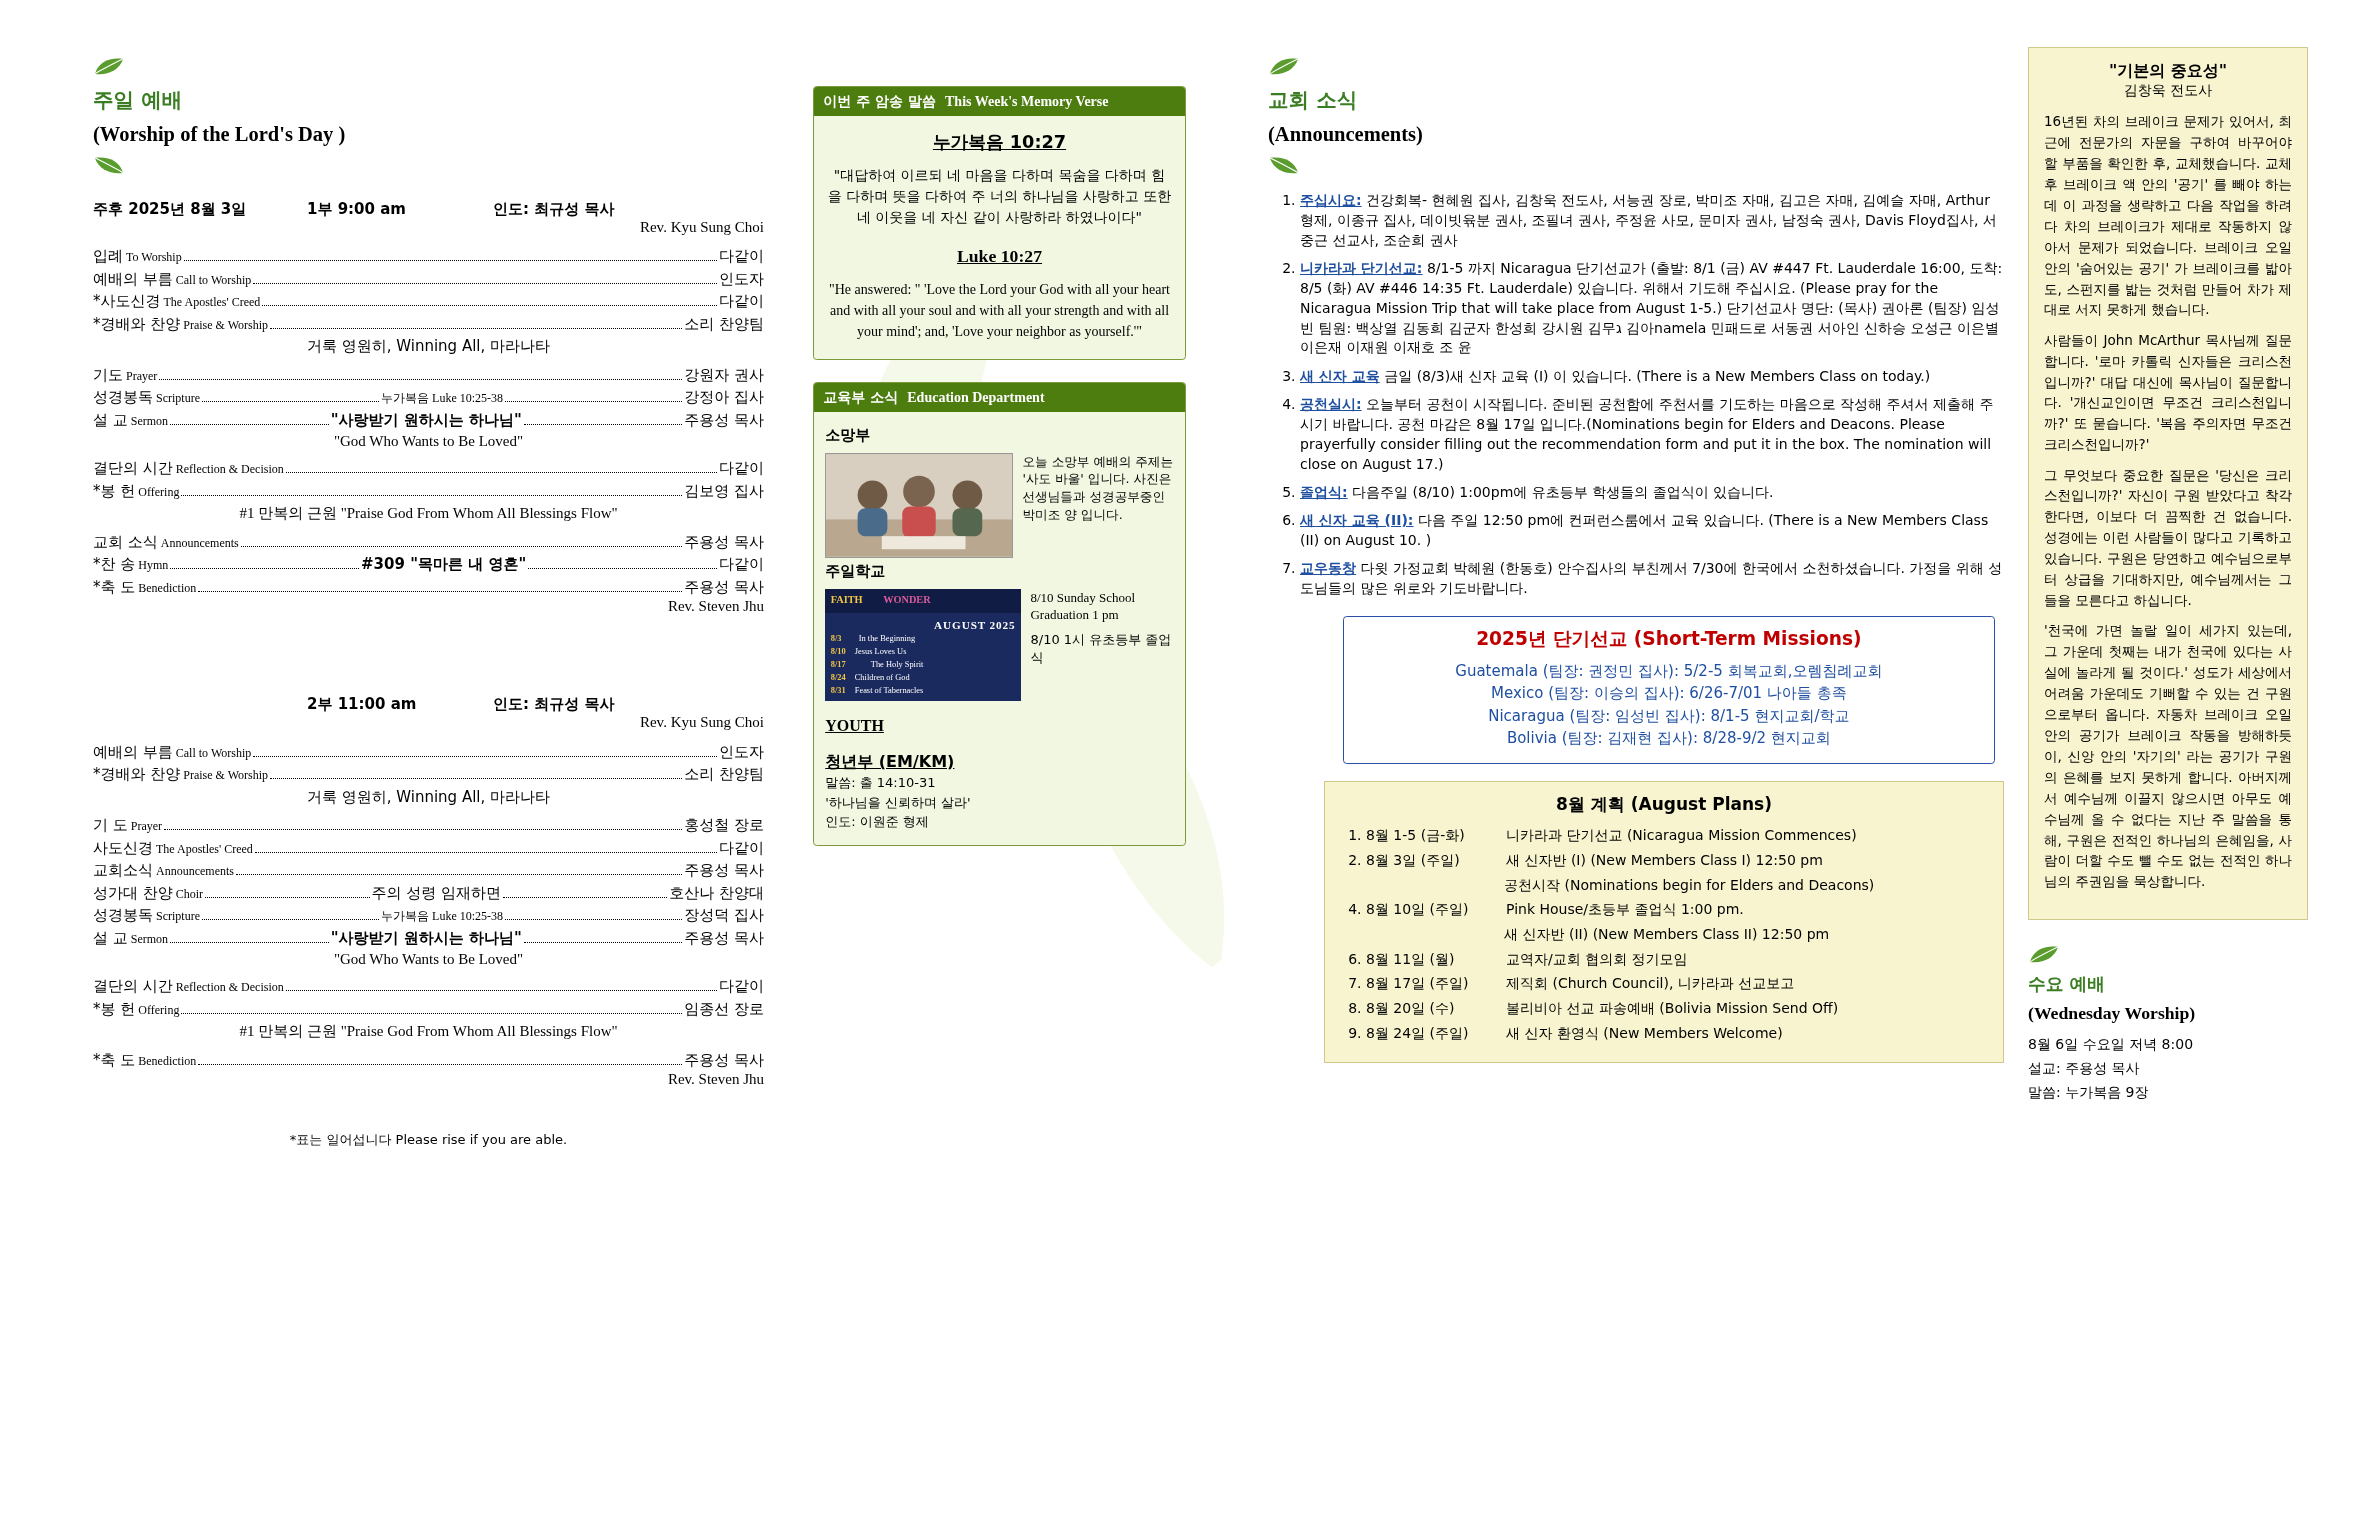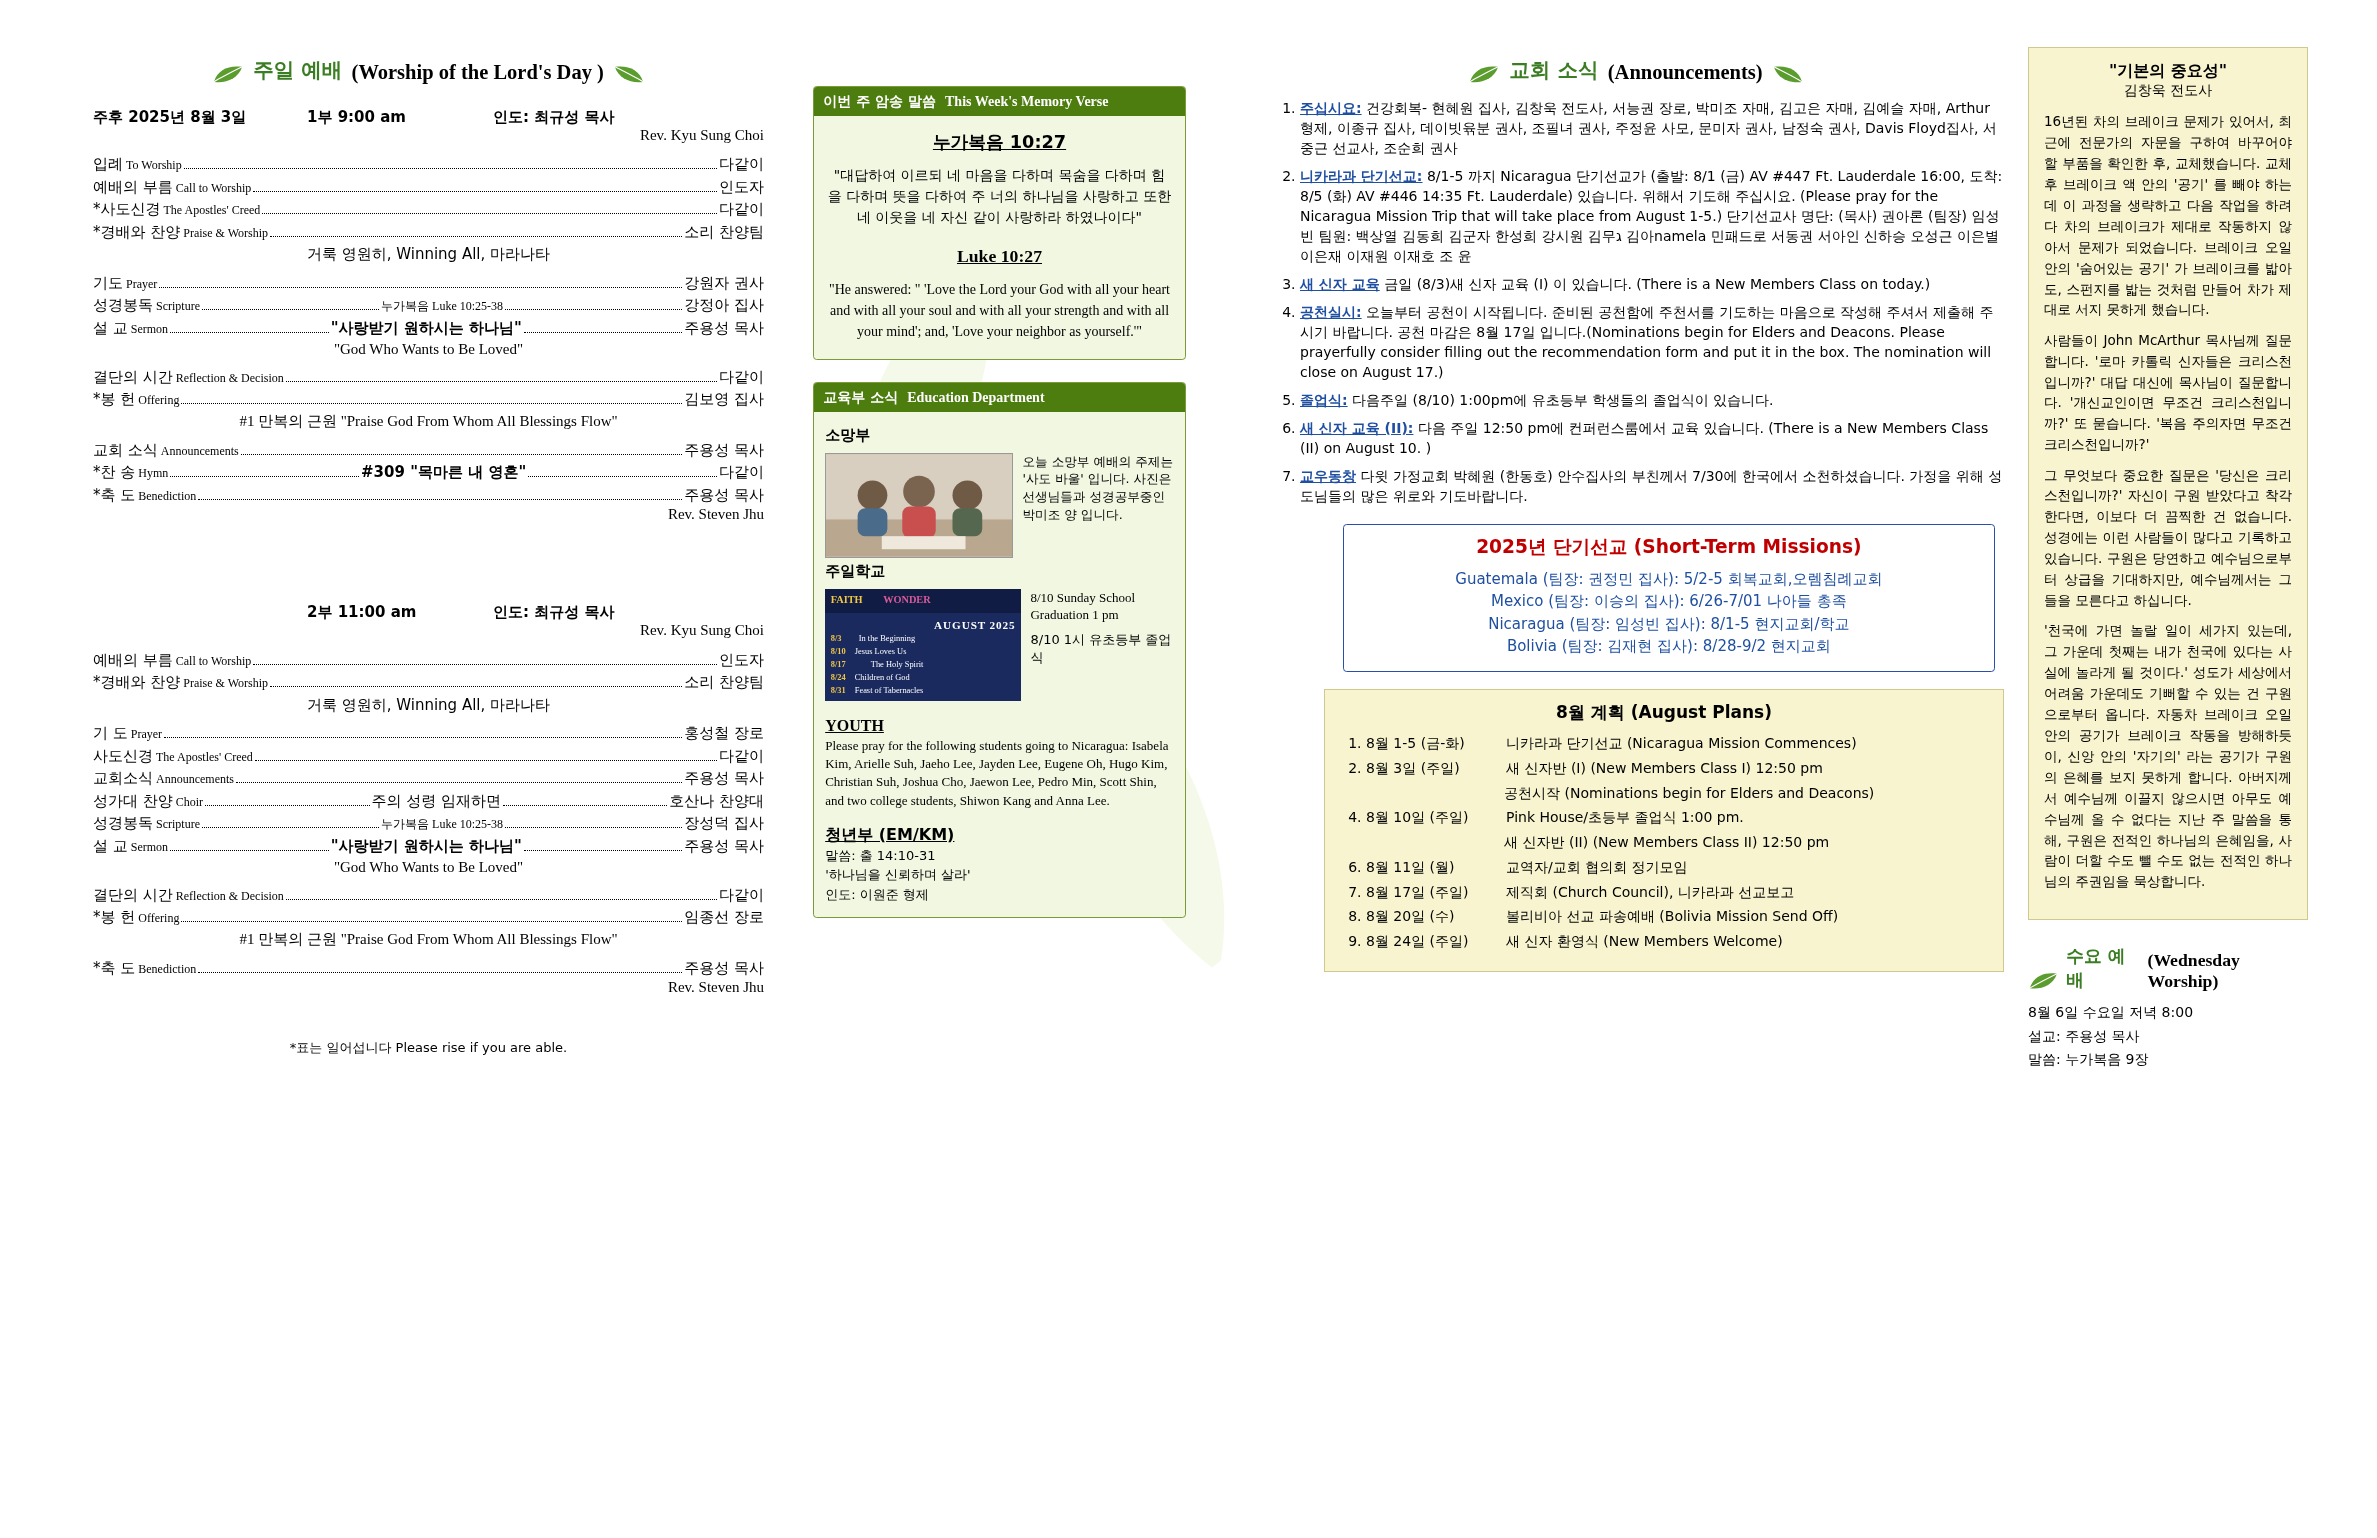--- a/index.html
+++ b/index.html
@@ -9,21 +9,21 @@
     font-family:"Liberation Serif", serif;
     color:#000;
     position:relative;
     overflow:hidden;
   }
   .page{position:relative;width:2377px;height:1538px;}
 
   
   .col{position:absolute;}
   .ttl-green{color:#3b7d23;font-weight:bold;}
-  .hdr{display:flex;align-items:flex-end;justify-content:center;gap:9.3px;}
+  .hdr{display:flex;align-items:flex-start;justify-content:center;gap:9.3px;flex-direction:column;}
   .leaf{display:inline-block;width:32px;height:20.5px;position:relative;}
   .leaf svg{display:block;}
   .bold{font-weight:bold;}
   .small{font-size:12px;}
   .kor{font-family:"DejaVu Sans", sans-serif;}
 
   
   .row{display:flex;align-items:baseline;font-size:15px;line-height:1.5;white-space:nowrap;text-align:center;}
   .row .l{flex:0 0 auto;}
   .row .dots{flex:1 1 auto;border-bottom:0.9px dotted #000;margin:0 1.9px 4.7px 1.9px;min-width:7.5px;}
@@ -369,21 +369,20 @@
                 </div>
             </div>
           </div>
           <div style="flex:1;font-size:13px;line-height:1.35;">
             <div>8/10 Sunday School Graduation 1 pm</div>
             <div class="kor" style="margin-top:7.5px;">8/10 1시 유초등부 졸업식</div>
           </div>
         </div>
 
         <div class="underline-h">YOUTH</div>
-        <div style="font-size:13px;line-height:1.4;">Please pray for the following students going to Nicaragua: Isabela Kim, Arielle Suh, Jaeho Lee, Jayden Lee, Eugene Oh, Hugo Kim, Christian Suh, Joshua Cho, Jaewon Lee, Pedro Min, Scott Shin, and two college students, Shiwon Kang and Anna Lee.</div>
 
         <div class="underline-h kor">청년부 (EM/KM)</div>
         <div class="kor" style="font-size:13px;line-height:1.5;">
           <div>말씀: 출 14:10-31</div>
           <div>'하나님을 신뢰하며 살라'</div>
           <div>인도: 이원준 형제</div>
         </div>
       </div>
     </div>
   </div>

